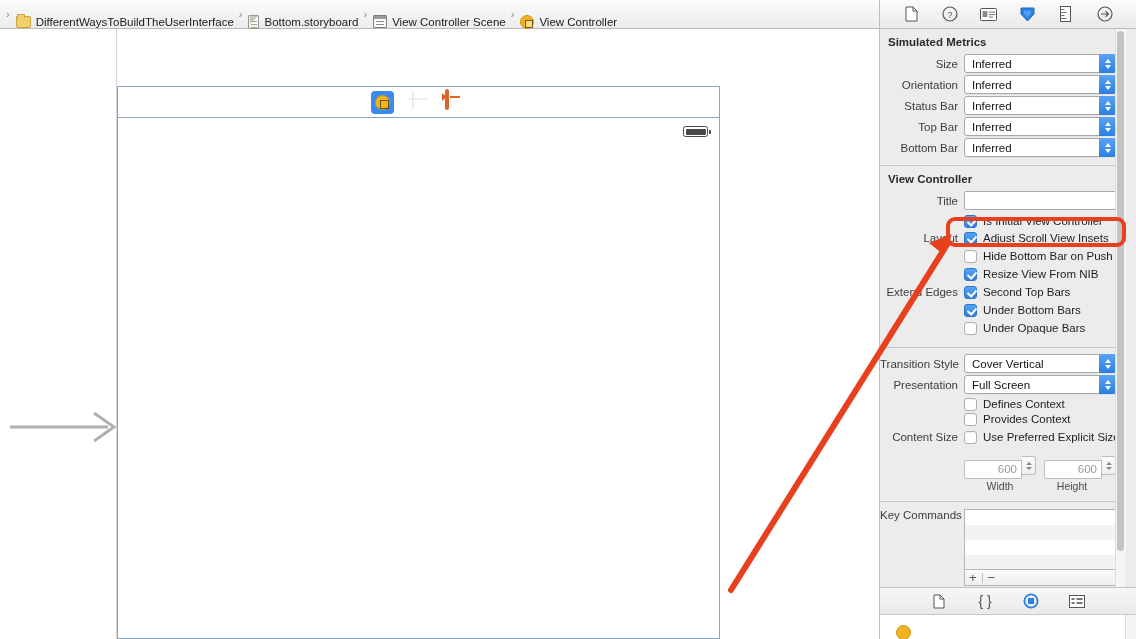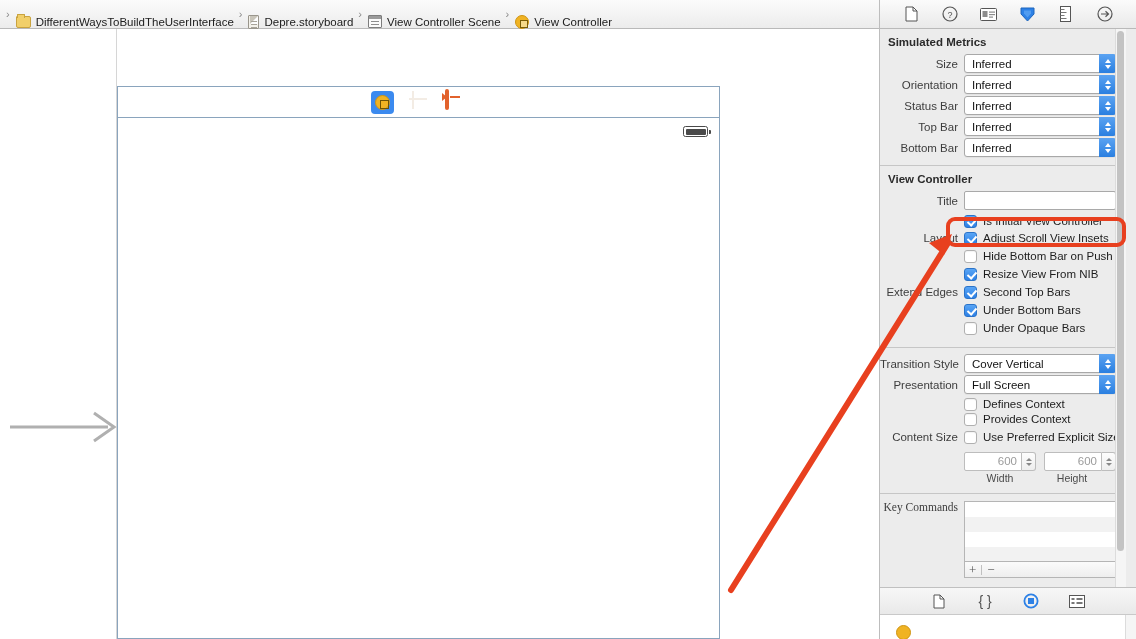--- a/index.html
+++ b/index.html
@@ -148,32 +148,32 @@
   .cb.on { background: linear-gradient(to bottom, #59a5f5 0%, #2d81e6 100%); border: 1px solid #2a73c9; }
   .cb.on:after { content: ""; position: absolute; left: 3.5px; top: 1px; width: 4px; height: 7px;
     border: solid #ffffff; border-width: 0 2px 2px 0; transform: rotate(42deg); }
   .cblabel { font-size: 11.5px; color: #1d1d1d; white-space: nowrap; }
 
   .stepper-row { display: flex; align-items: center; padding: 3px 10px 0 0; }
   .stepper-row .row-label { width: 84px; }
   .stepwrap { display: flex; align-items: center; margin-right: 8px; }
   .numfield { width: 58px; height: 19px; background: #ffffff; border: 1px solid #bdbdbd;
     border-radius: 2px 0 0 2px; font-size: 11.5px; color: #9b9b9b; text-align: right;
-    padding-right: 4px; line-height: 17px; }
+    padding-right: 4px; line-height: 17px; margin-top: 8px; }
   .stepbtn { width: 14px; height: 19px; background: linear-gradient(to bottom,#fdfdfd,#eeeeee);
     border: 1px solid #bdbdbd; border-left: none; border-radius: 0 3px 3px 0;
     display: flex; flex-direction: column; align-items: center; justify-content: center; gap: 2px; }
   .st-up { width: 0; height: 0; border-left: 3px solid transparent; border-right: 3px solid transparent;
     border-bottom: 3.5px solid #888; }
   .st-dn { width: 0; height: 0; border-left: 3px solid transparent; border-right: 3px solid transparent;
     border-top: 3.5px solid #888; }
   .caption-row { display: flex; padding: 1px 10px 2px 0; }
   .caption { font-size: 10.5px; color: #4a4a4a; text-align: center; }
 
-  .kc-row { display: flex; padding: 2px 10px 0 0; font-family: Liberation Serif, serif; }
+  .kc-row { display: flex; padding: 2px 10px 0 0; }
   .kc-list { flex: 1; height: 60px; background: #ffffff; border: 1px solid #b5b5b5;
     border-bottom: none; position: relative; overflow: hidden; }
   .kc-stripe { height: 15px; }
   .kc-stripe:nth-child(odd) { background: #ffffff; }
   .kc-stripe:nth-child(even) { background: #f2f2f2; }
   .kc-footer { height: 17px; background: linear-gradient(to bottom,#fbfbfb,#eeeeee);
     border: 1px solid #b5b5b5; display: flex; align-items: center; padding-left: 4px; gap: 5px; }
   .kc-btn { font-size: 13px; color: #555; line-height: 1; }
   .kc-div { width: 1px; height: 10px; background: #c0c0c0; }
 
@@ -205,21 +205,21 @@
     <span class="crumb-sep">›</span>
 
     <span class="crumb">
       <span class="ico ico-folder"></span>
       <span class="crumb-label">DifferentWaysToBuildTheUserInterface</span>
     </span>
     <span class="crumb-sep">›</span>
 
     <span class="crumb">
       <span class="ico ico-doc"></span>
-      <span class="crumb-label">Depre.storyboard</span>
+      <span class="crumb-label">Bottom.storyboard</span>
     </span>
     <span class="crumb-sep">›</span>
 
     <span class="crumb">
       <span class="ico ico-scene"></span>
       <span class="crumb-label">View Controller Scene</span>
     </span>
     <span class="crumb-sep">›</span>
 
     <span class="crumb">

